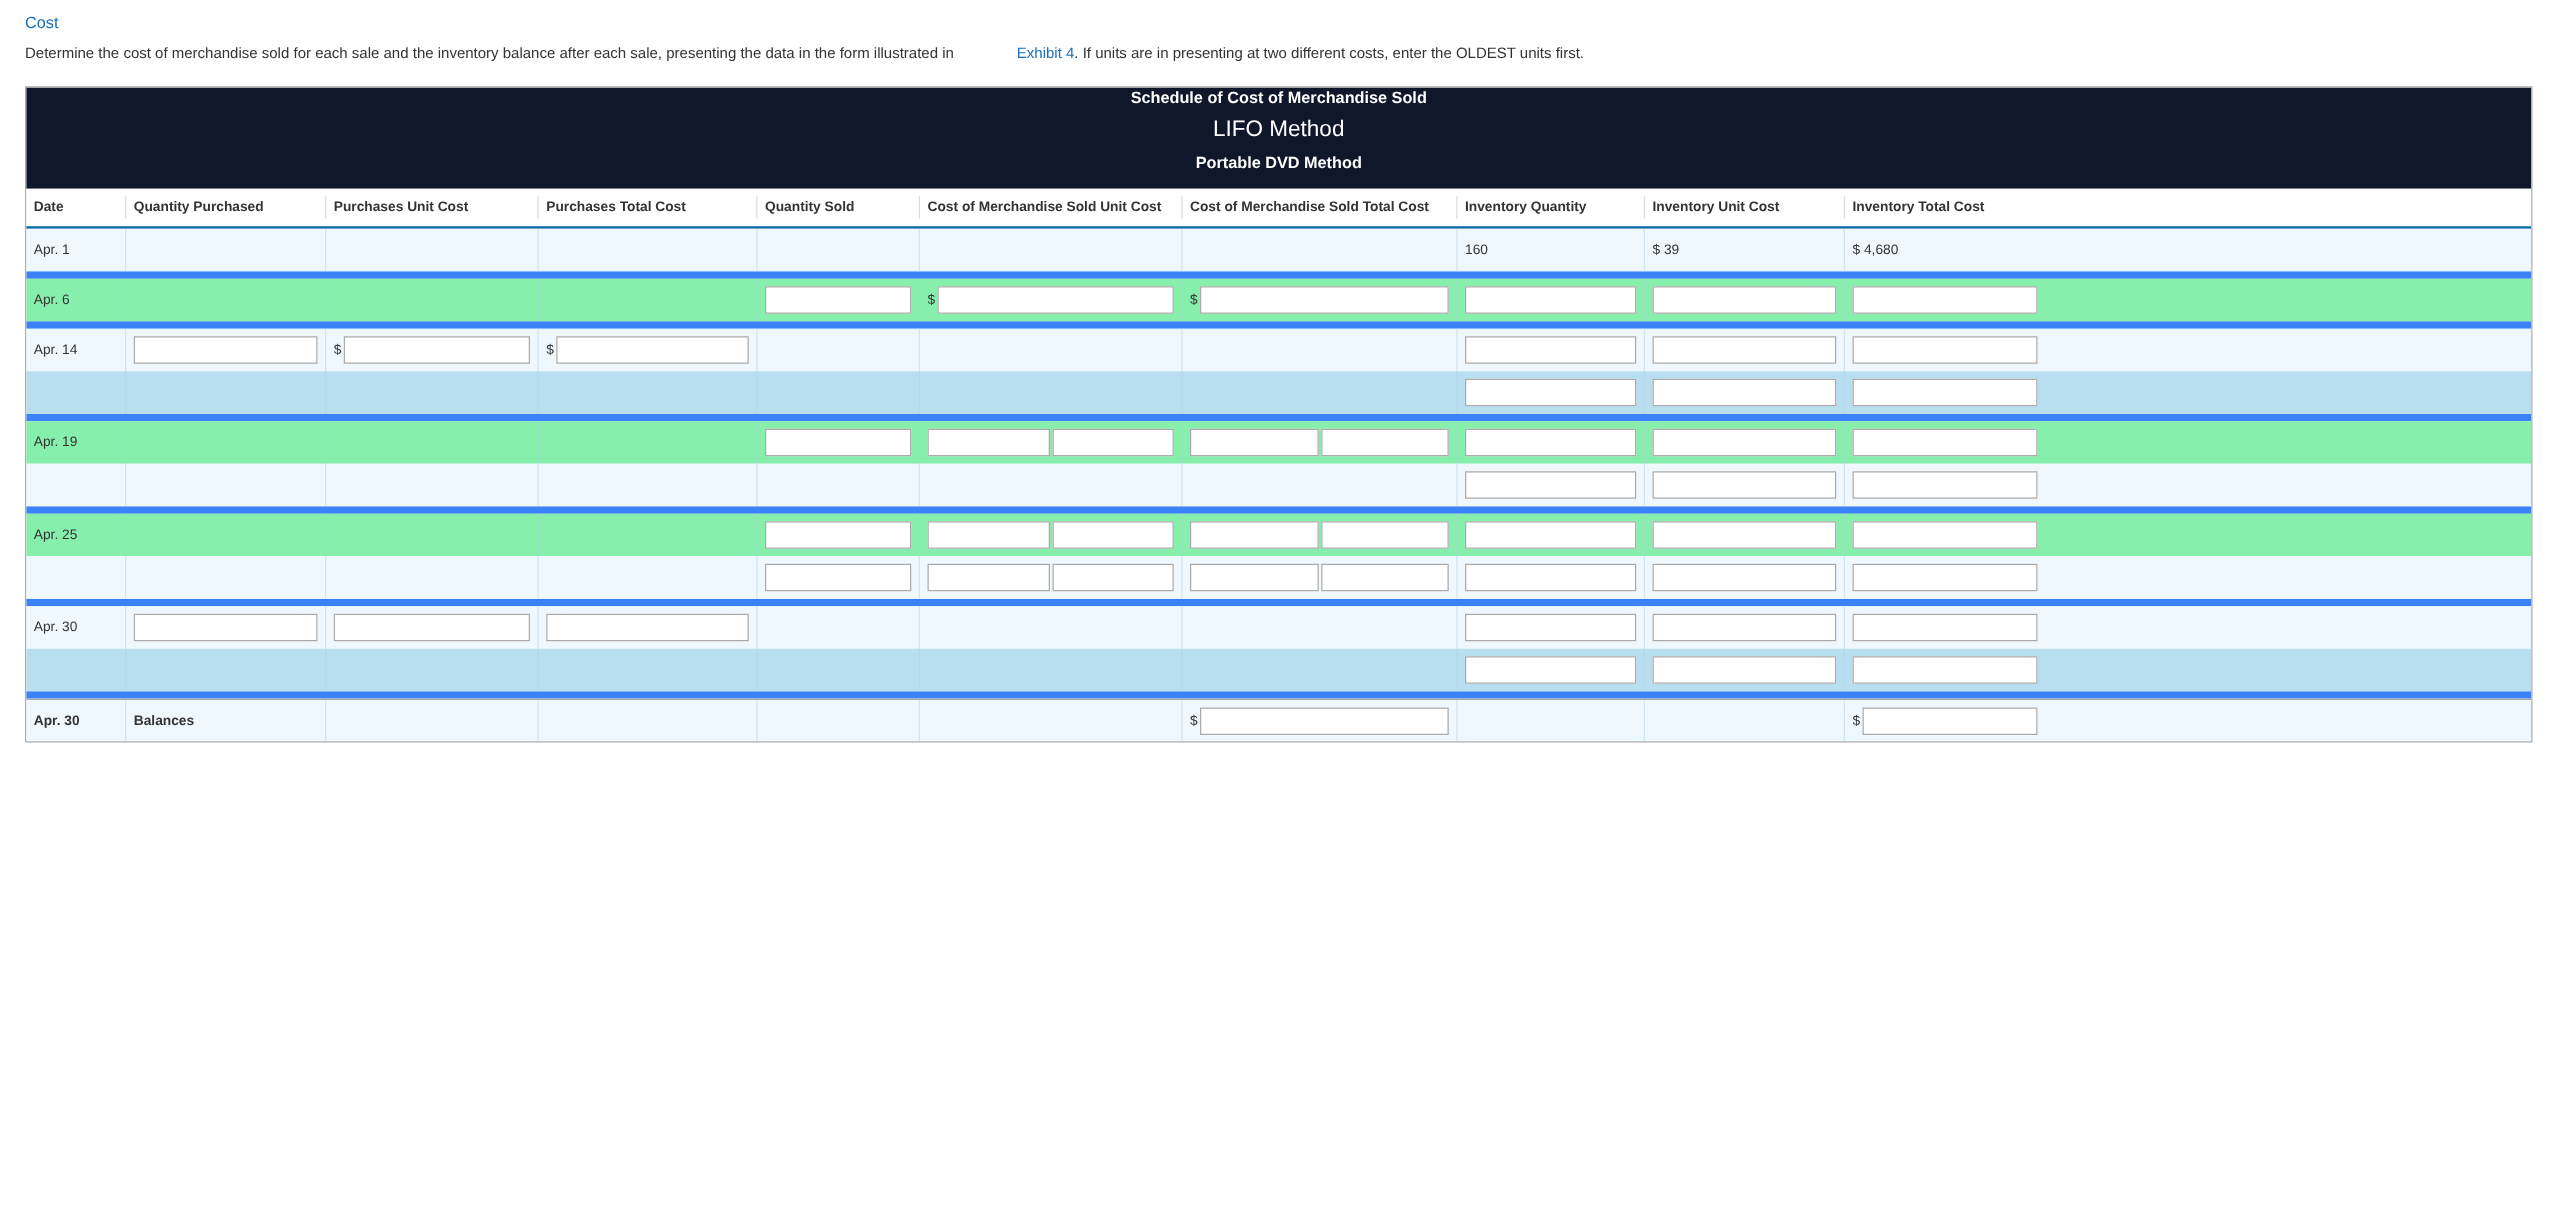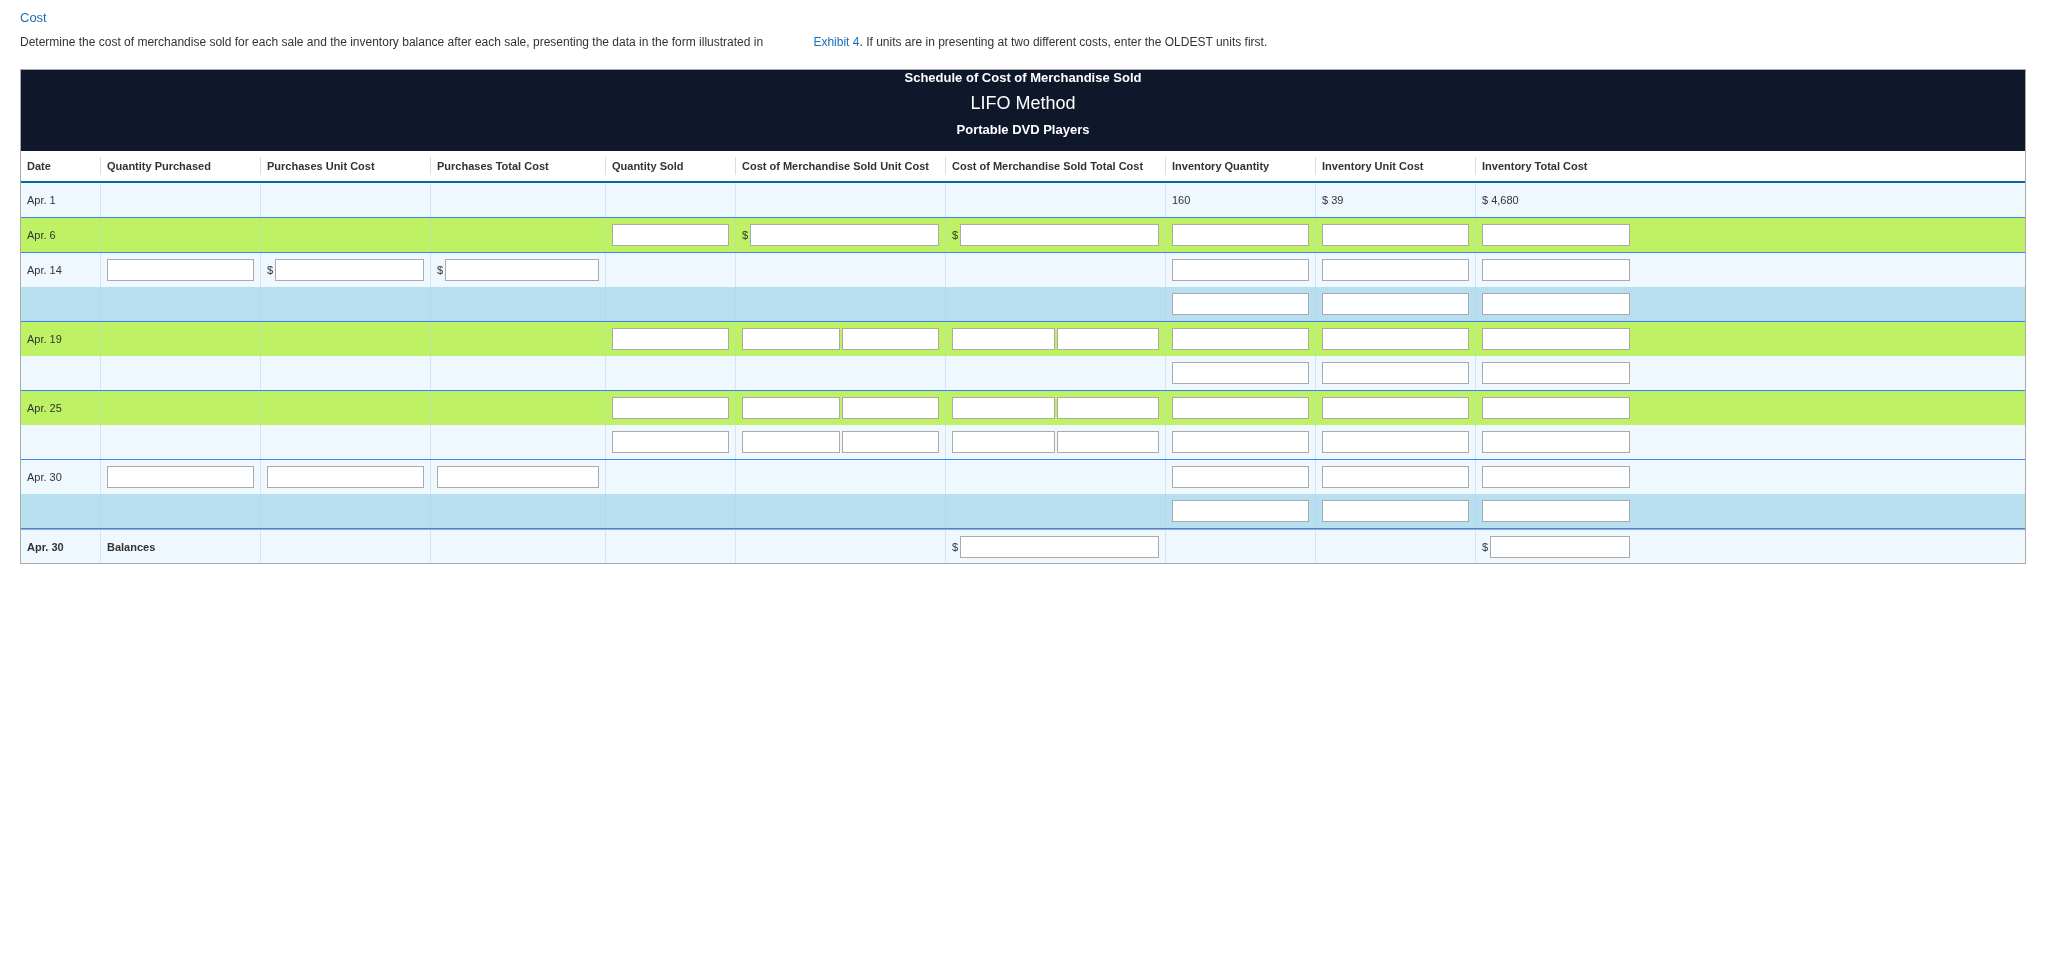--- a/index.html
+++ b/index.html
@@ -71,30 +71,30 @@
       display: flex;
       align-items: center;
     }
     .col-header:last-child { border-right: none; }
 
     
     .data-table {
       width: 100%;
     }
     .row-group {
-      border-bottom: 1px solid #3b82f6;
+      border-bottom: 6px solid #3b82f6;
     }
     .data-row {
       display: grid;
       grid-template-columns: 80px 160px 170px 175px 130px 210px 220px 150px 160px 160px;
       min-height: 34px;
       align-items: center;
     }
     .data-row.light { background: #f0f8ff; }
-    .data-row.blue { background: #bef264; }
+    .data-row.blue { background: #86efac; }
     .data-row.mid  { background: #b8dff0; }
 
     .cell {
       padding: 3px 6px;
       font-size: 11px;
       border-right: 1px solid rgba(180,210,230,0.5);
       display: flex;
       align-items: center;
       height: 100%;
     }
@@ -148,21 +148,21 @@
 <p class="instructions">
   <span>Determine the cost of merchandise sold for each sale and the inventory balance after each sale, presenting the data in the form illustrated in </span><a href="#">Exhibit 4</a><span>. If units are in presenting at two different costs, enter the OLDEST units first.</span>
 </p>
 
 
 <div class="table-container">
 
   <div class="table-header">
     <div class="title">Schedule of Cost of Merchandise Sold</div>
     <div class="subtitle">LIFO Method</div>
-    <div class="sub2">Portable DVD Players</div>
+    <div class="sub2">Portable DVD Method</div>
   </div>
 
   <div class="col-headers">
     <div class="col-header">Date</div>
     <div class="col-header">Quantity Purchased</div>
     <div class="col-header">Purchases Unit Cost</div>
     <div class="col-header">Purchases Total Cost</div>
     <div class="col-header">Quantity Sold</div>
     <div class="col-header">Cost of Merchandise Sold Unit Cost</div>
     <div class="col-header">Cost of Merchandise Sold Total Cost</div>

